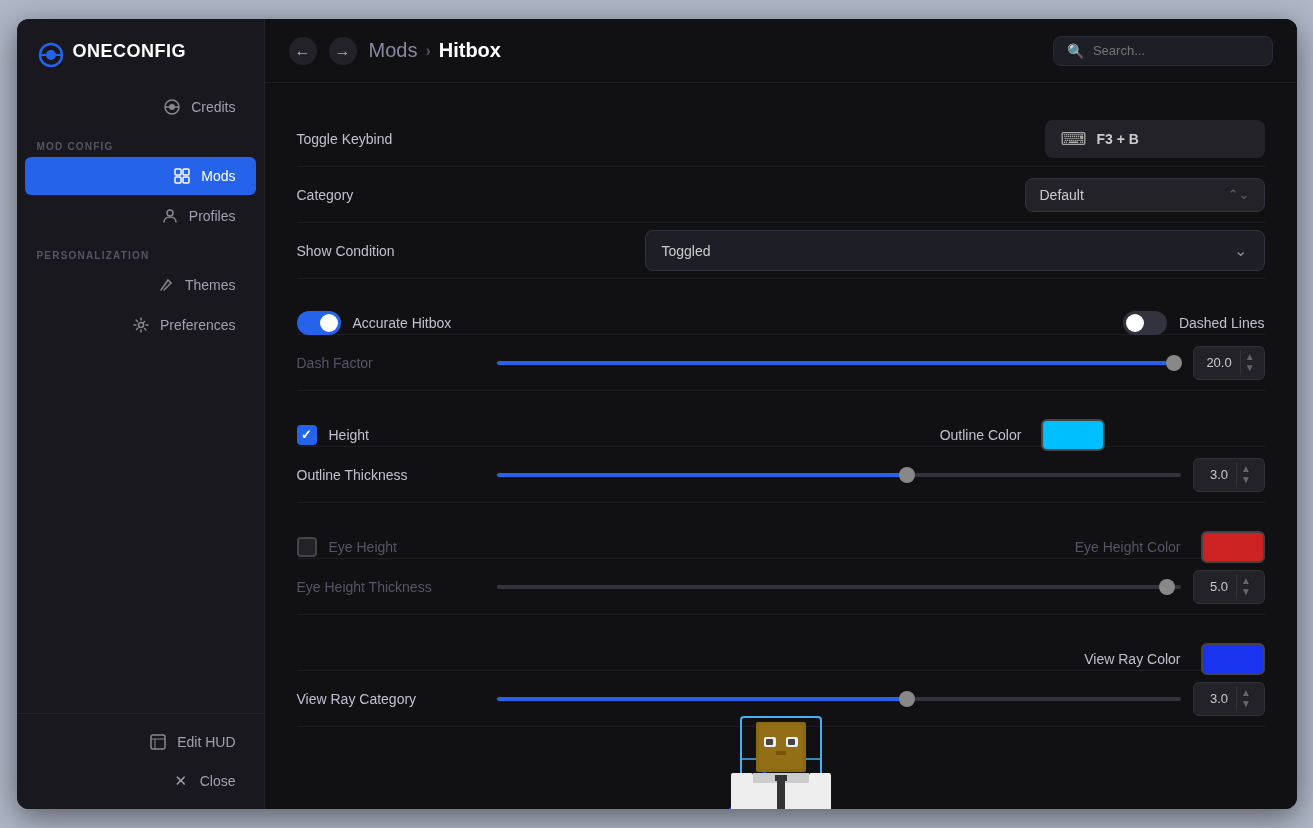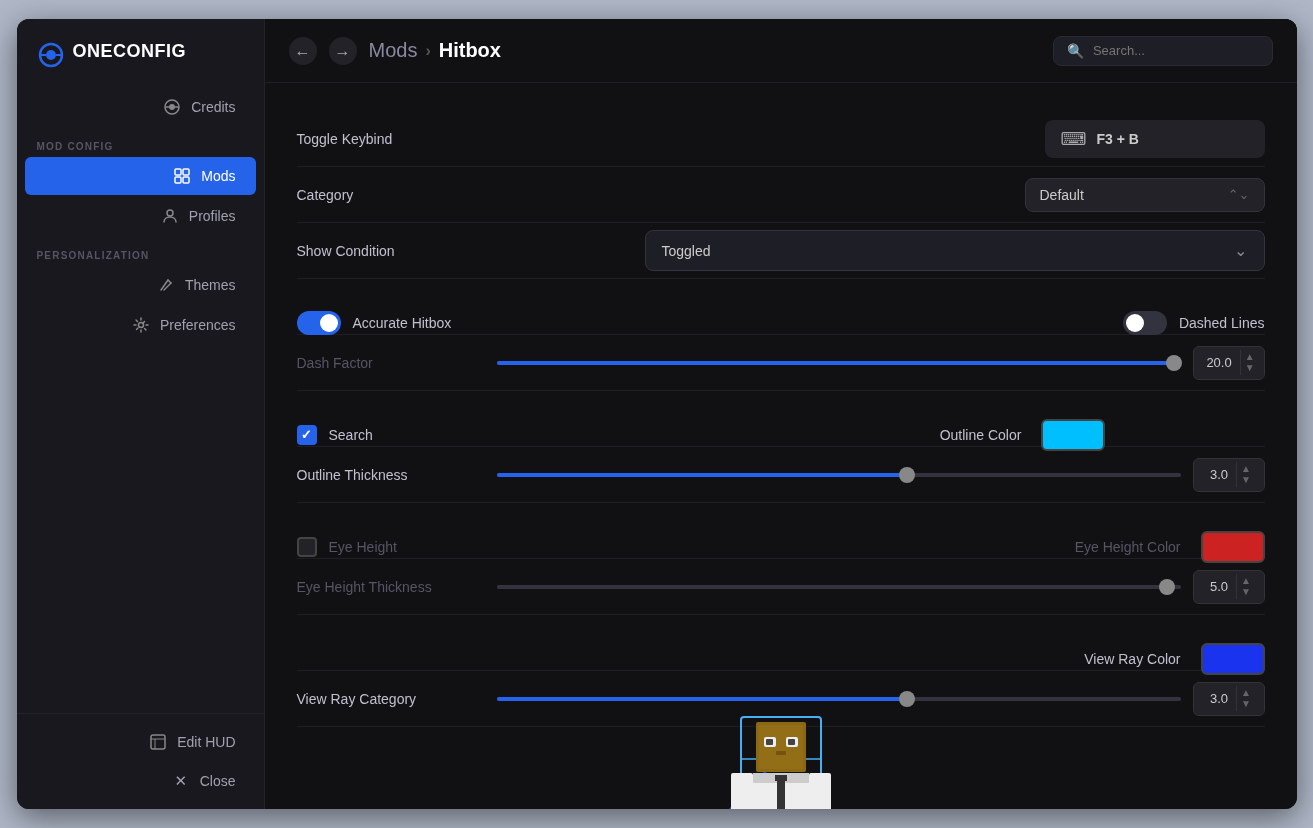--- a/index.html
+++ b/index.html
@@ -555,21 +555,21 @@
                 <span class="slider-arrow">▼</span>
               </div>
             </div>
           </div>
         </div>
       </div>
 
       <div class="setting-row">
         <div class="control-pair">
           <div class="checkbox checked"></div>
-          <span class="control-label">Search</span>
+          <span class="control-label">Height</span>
         </div>
         <div class="control-pair" style="justify-content:center; gap:20px;">
           <span class="control-label">Outline Color</span>
           <div class="color-swatch cyan"></div>
         </div>
       </div>
 
       <div class="setting-row">
         <span class="setting-label">Outline Thickness</span>
         <div class="setting-control">

